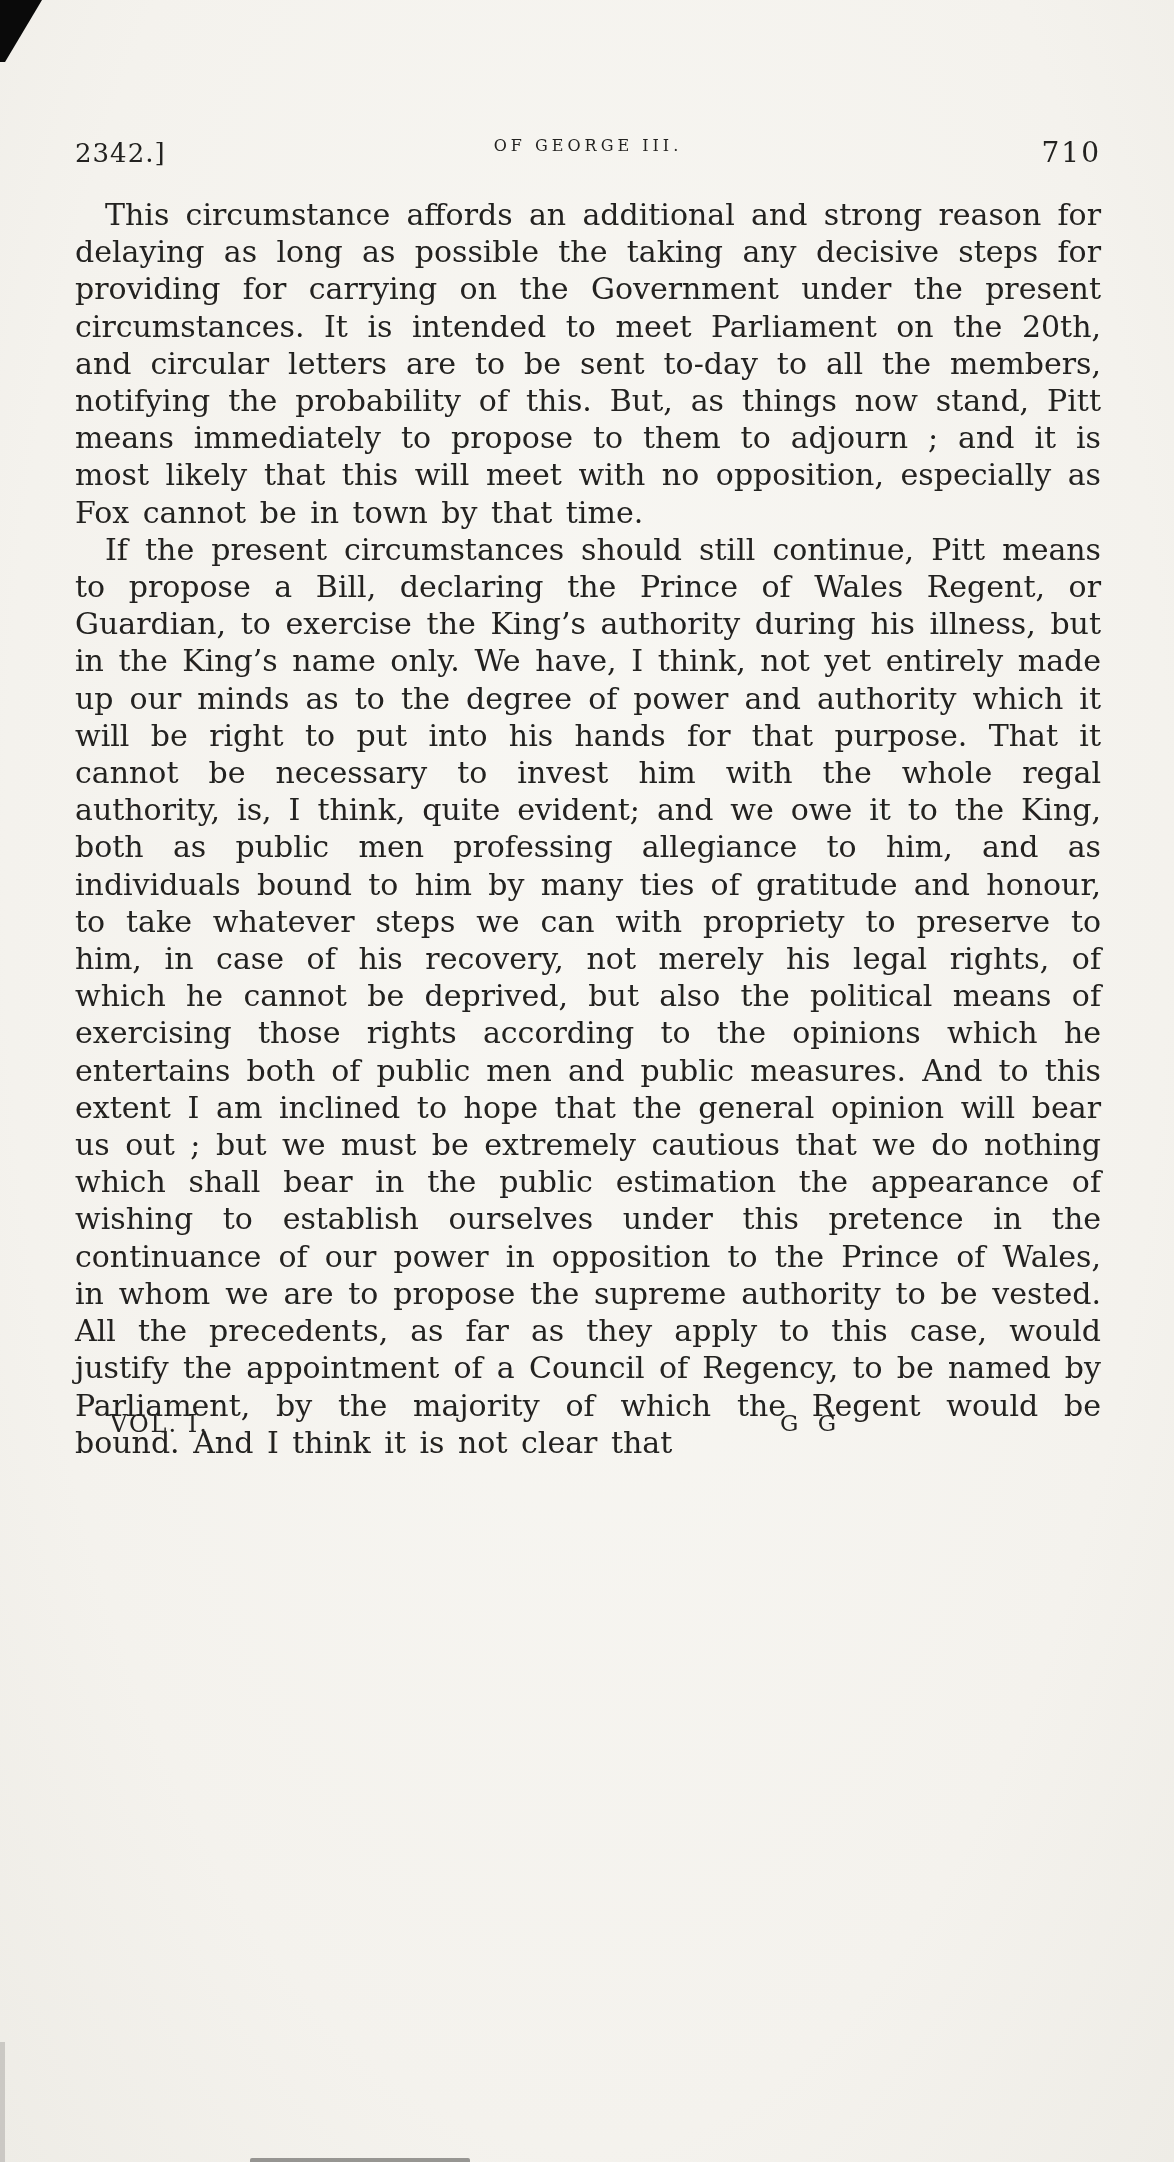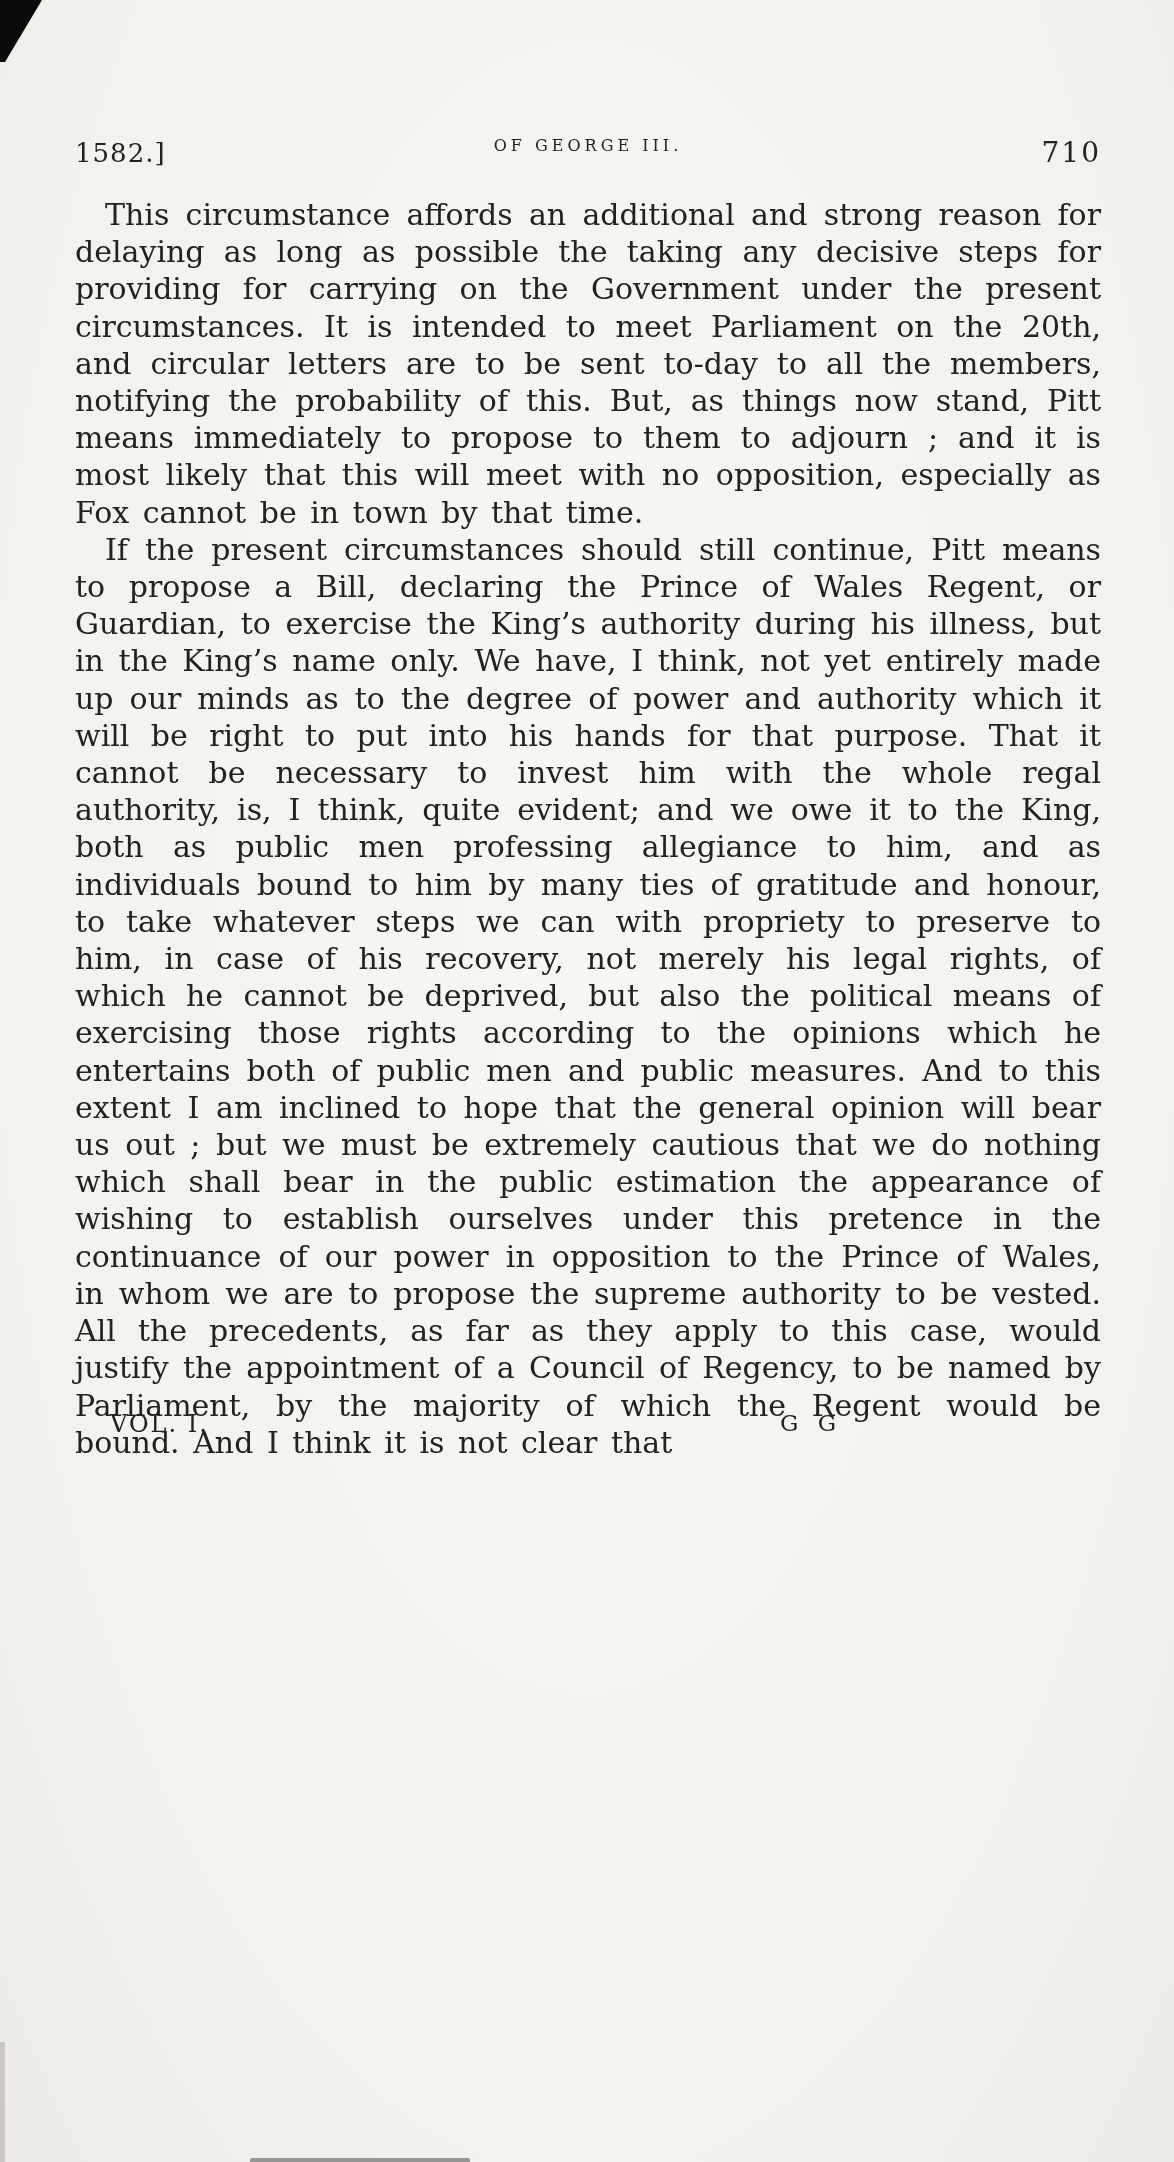--- a/index.html
+++ b/index.html
@@ -115,21 +115,21 @@
   }
 </style>
 </head>
 <body>
 
 <div class="page">
 
   <div class="corner-mark"></div>
 
   <div class="running-header">
-    <span class="h-left">1582.]</span>
+    <span class="h-left">2342.]</span>
     <span class="h-center">OF GEORGE III.</span>
     <span class="h-right">710</span>
   </div>
 
   <div class="body-text">
     <p class="para">This circumstance affords an additional and strong reason for delaying as long as possible the taking any decisive steps for providing for carrying on the Government under the present circumstances.  It is intended to meet Parliament on the 20th, and circular letters are to be sent to-day to all the members, notifying the probability of this.  But, as things now stand, Pitt means immediately to propose to them to adjourn ; and it is most likely that this will meet with no opposition, especially as Fox cannot be in town by that time.</p>
     <p class="para">If the present circumstances should still continue, Pitt means to propose a Bill, declaring the Prince of Wales Regent, or Guardian, to exercise the King’s authority during his illness, but in the King’s name only.  We have, I think, not yet entirely made up our minds as to the degree of power and authority which it will be right to put into his hands for that purpose.  That it cannot be necessary to invest him with the whole regal authority, is, I think, quite evident; and we owe it to the King, both as public men professing allegiance to him, and as individuals bound to him by many ties of gratitude and honour, to take whatever steps we can with propriety to preserve to him, in case of his recovery, not merely his legal rights, of which he cannot be deprived, but also the political means of exercising those rights according to the opinions which he entertains both of public men and public measures.  And to this extent I am inclined to hope that the general opinion will bear us out ; but we must be extremely cautious that we do nothing which shall bear in the public estimation the appearance of wishing to establish ourselves under this pretence in the continuance of our power in opposition to the Prince of Wales, in whom we are to propose the supreme authority to be vested.  All the precedents, as far as they apply to this case, would justify the appointment of a Council of Regency, to be named by Parliament, by the majority of which the Regent would be bound.  And I think it is not clear that</p>
   </div>
 
   <div class="page-footer">

